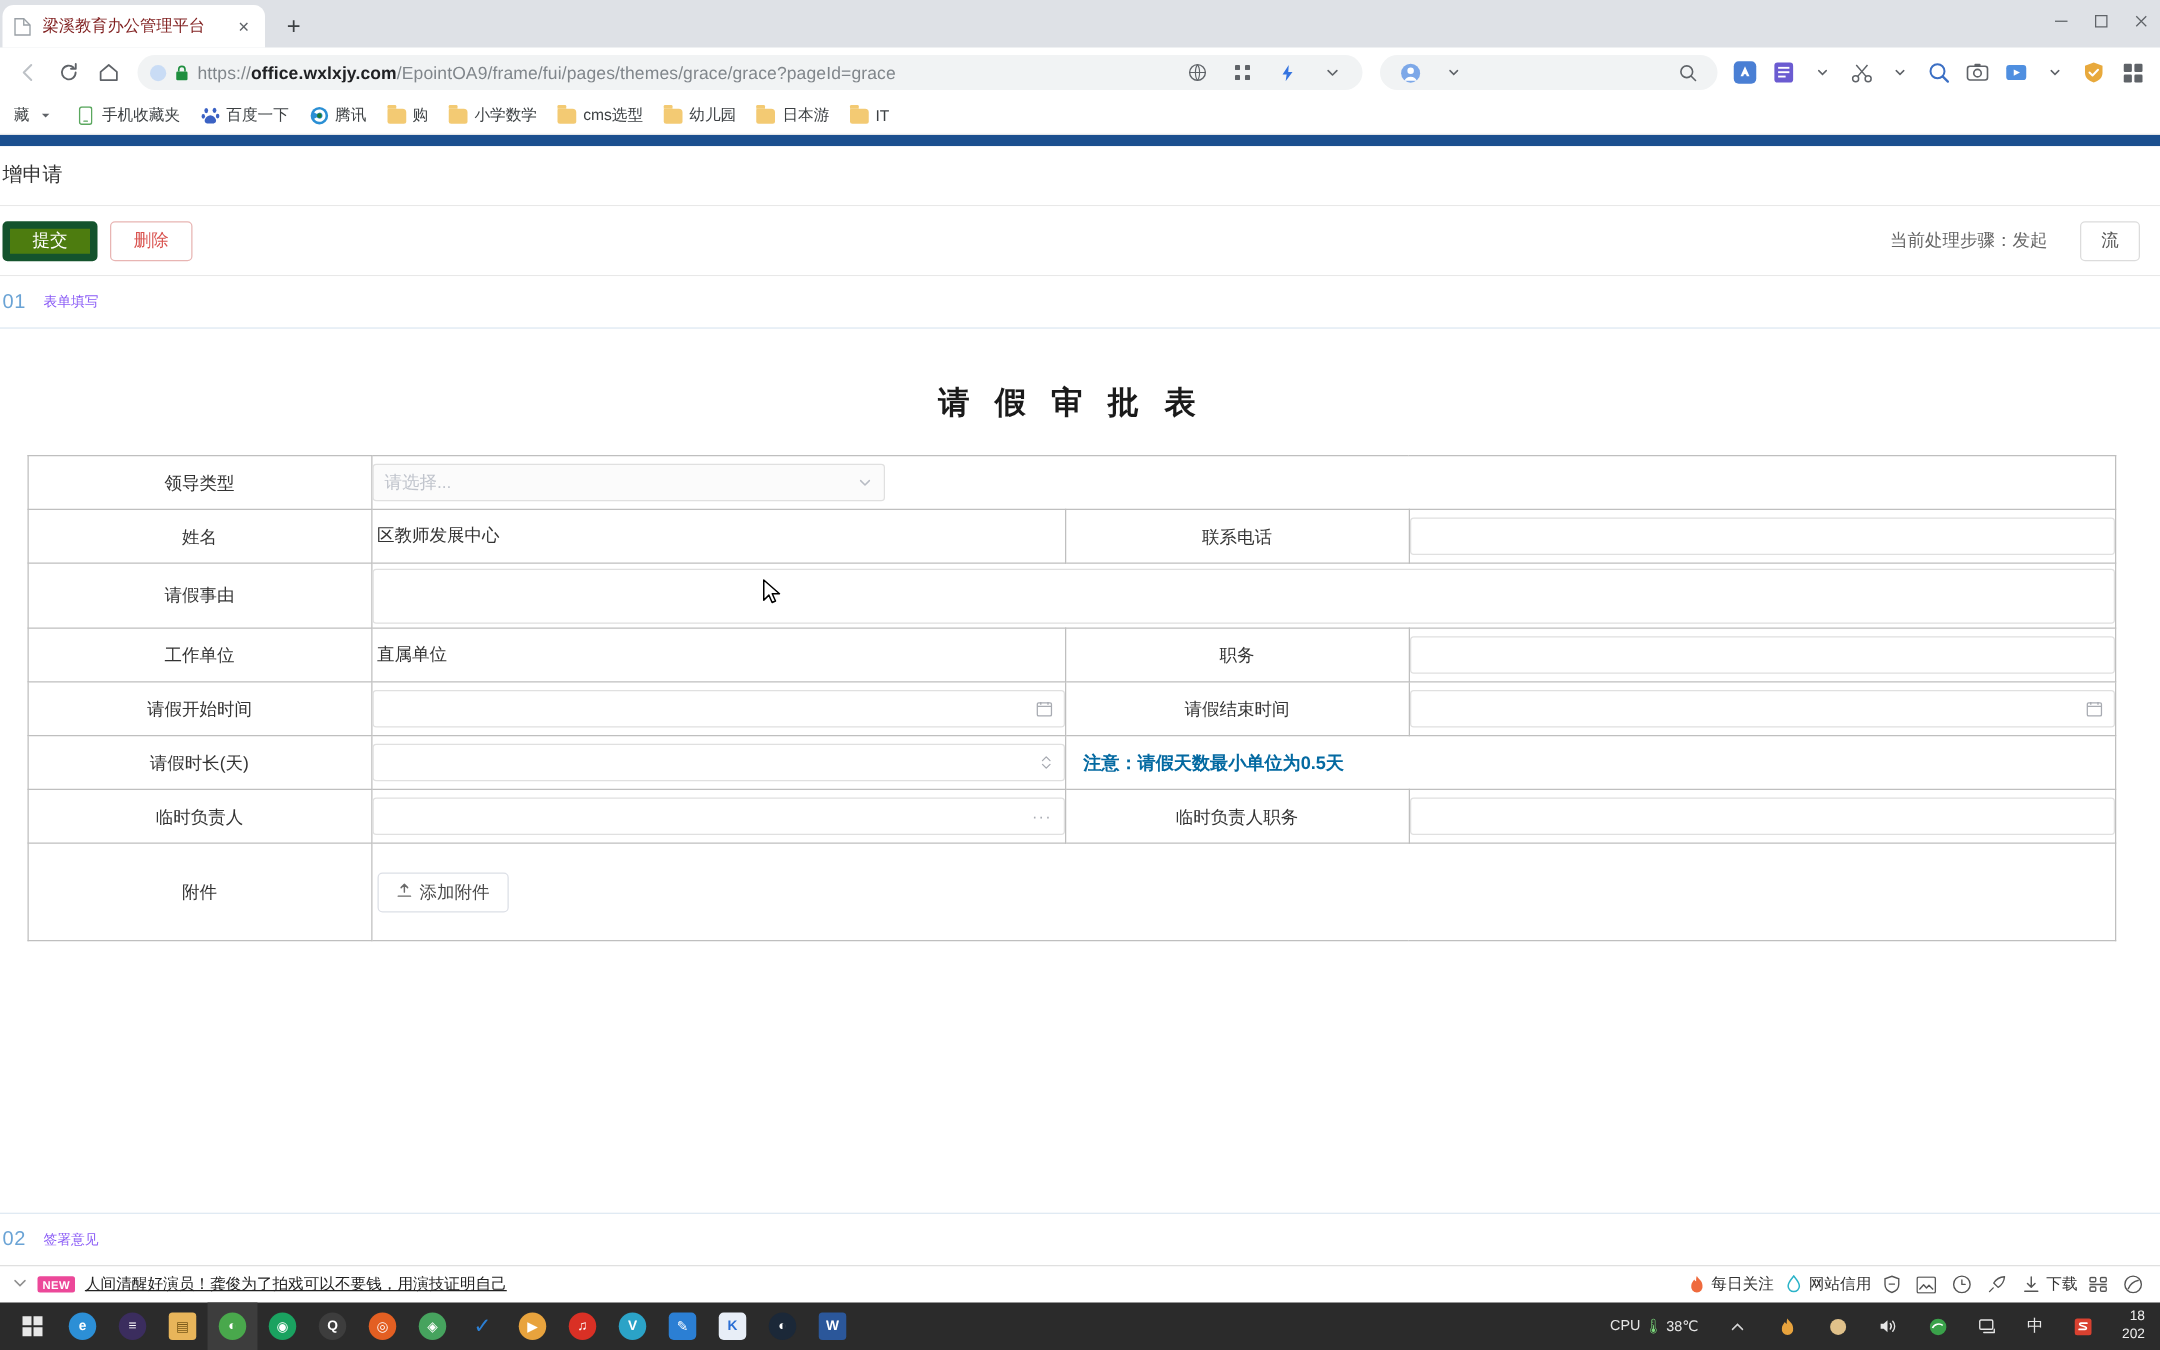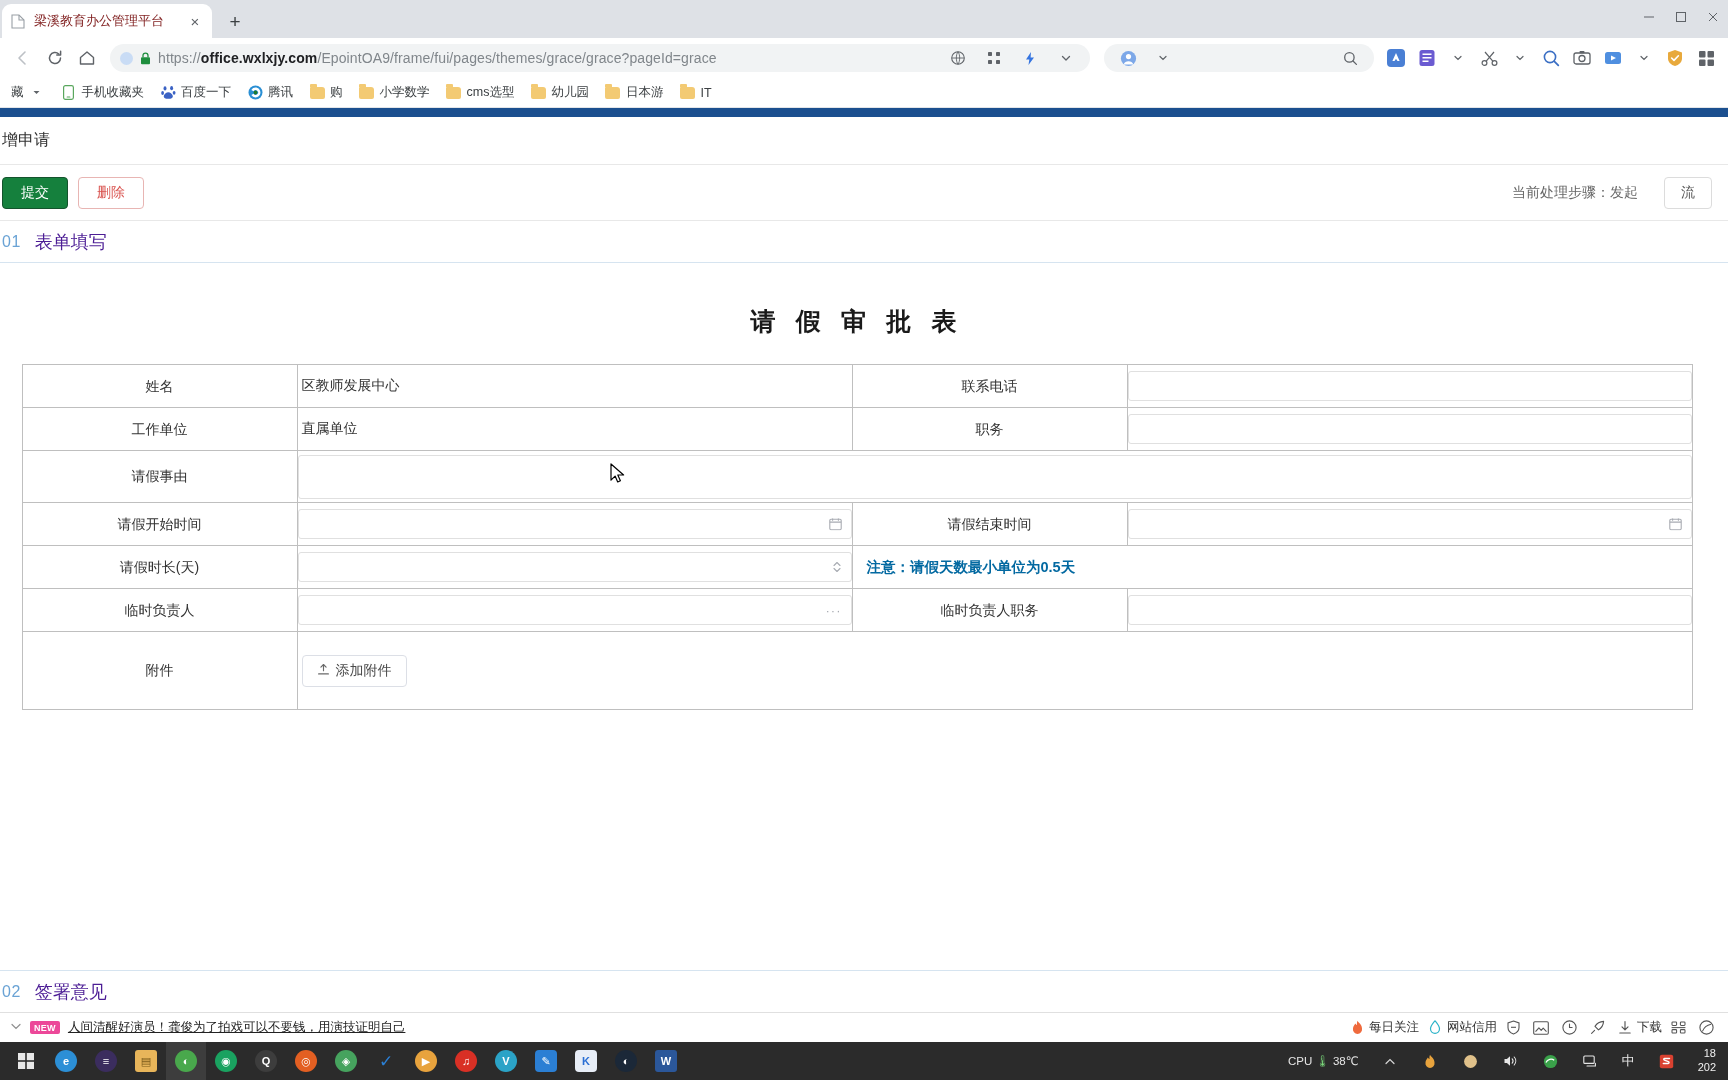--- a/index.html
+++ b/index.html
@@ -85,42 +85,42 @@
     height: 48px; border-bottom: 1px solid #e8e8e8; display: flex; align-items: center;
     padding: 0 16px; flex: none; background: #fff;
   }
   .crumb-text { font-size: 16px; color: #333; }
 
   .toolbar {
     height: 56px; display: flex; align-items: center; padding: 0 16px; gap: 10px;
     border-bottom: 1px solid #e8e8e8; background:#fff; flex: none;
   }
   .btn-primary {
-    background: #15803d; color: #fff; border: 1px solid #14532d; border-radius: 4px;
+    background: #4d7c0f; color: #fff; border: 6px solid #14532d; border-radius: 4px;
     height: 32px; padding: 0 18px; font-size: 14px; display: flex; align-items: center;
     font-family: inherit;
   }
   .btn-danger {
     background: #fff; color: #d9534f; border: 1px solid #e8b5b3; border-radius: 4px;
     height: 32px; padding: 0 18px; font-size: 14px; display: flex; align-items: center;
     font-family: inherit;
   }
   .toolbar-spacer { flex: 1; }
   .step-status { font-size: 14px; color: #666; margin-right: 16px; white-space: nowrap; }
   .btn-plain {
     background: #fff; color: #555; border: 1px solid #dcdcdc; border-radius: 4px;
     height: 32px; padding: 0 16px; font-size: 14px; display: flex; align-items: center;
   }
 
   .section-head {
     height: 42px; display: flex; align-items: center; gap: 14px; padding: 0 16px;
     border-bottom: 1px solid #d6e4f0; background: #fff; flex: none;
   }
   .section-num { font-size: 16px; color: #6aa3d5; letter-spacing: .5px; }
-  .section-label { font-size: 18px; color: #4c1d95; }
+  .section-label { font-size: 11px; color: #8b5cf6; }
 
   .form-area { flex: 1; overflow: hidden; padding: 0 0 10px 0; background:#fff; position:relative; }
 
   .form-title {
     text-align: center; font-size: 25px; color: #1a1a1a; letter-spacing: 7px;
     margin: 42px 0 26px 0; font-family: "Liberation Serif", "DejaVu Serif", serif; font-weight: 700;
   }
 
   table.leave-form {
     width: 1670px; margin: 0 auto; border-collapse: collapse; table-layout: fixed;
@@ -486,47 +486,60 @@
 
         <table class="leave-form">
           <colgroup>
             <col style="width:275px">
               <col style="width:555px">
               <col style="width:275px">
               <col style="width:565px">
           </colgroup>
           <tbody>
 
+            <tr>
+              <td class="lbl">领导类型</td>
+              <td class="val" colspan="3">
+                <div class="inp" style="width:410px; background:#fbfbfb;">
+                  <span class="ph">请选择...</span>
+                  <span class="inp-sfx">
+                    <svg width="12" height="12" viewBox="0 0 12 12">
+                        <path d="M2.5 4.5L6 8l3.5-3.5" fill="none" stroke="#b8bcc4" stroke-width="1.2" stroke-linecap="round" stroke-linejoin="round"></path>
+                      </svg>
+                  </span>
+                </div>
+              </td>
+            </tr>
 
             <tr>
               <td class="lbl">姓名</td>
               <td class="val">
                 <div class="plain-val">区教师发展中心</div>
               </td>
               <td class="lbl">联系电话</td>
               <td class="val">
                 <div class="inp"></div>
               </td>
             </tr>
 
             <tr>
+              <td class="lbl" style="height:52px">请假事由</td>
+              <td class="val" colspan="3">
+                <div class="inp tall"></div>
+              </td>
+            </tr>
+
+            <tr>
               <td class="lbl">工作单位</td>
               <td class="val">
                 <div class="plain-val">直属单位</div>
               </td>
               <td class="lbl">职务</td>
               <td class="val">
                 <div class="inp"></div>
-              </td>
-            </tr>
-
-            <tr>
-              <td class="lbl" style="height:52px">请假事由</td>
-              <td class="val" colspan="3">
-                <div class="inp tall"></div>
               </td>
             </tr>
 
 
             <tr>
               <td class="lbl">请假开始时间</td>
               <td class="val">
                 <div class="inp">
                   <span></span>
                   <span class="inp-sfx">

